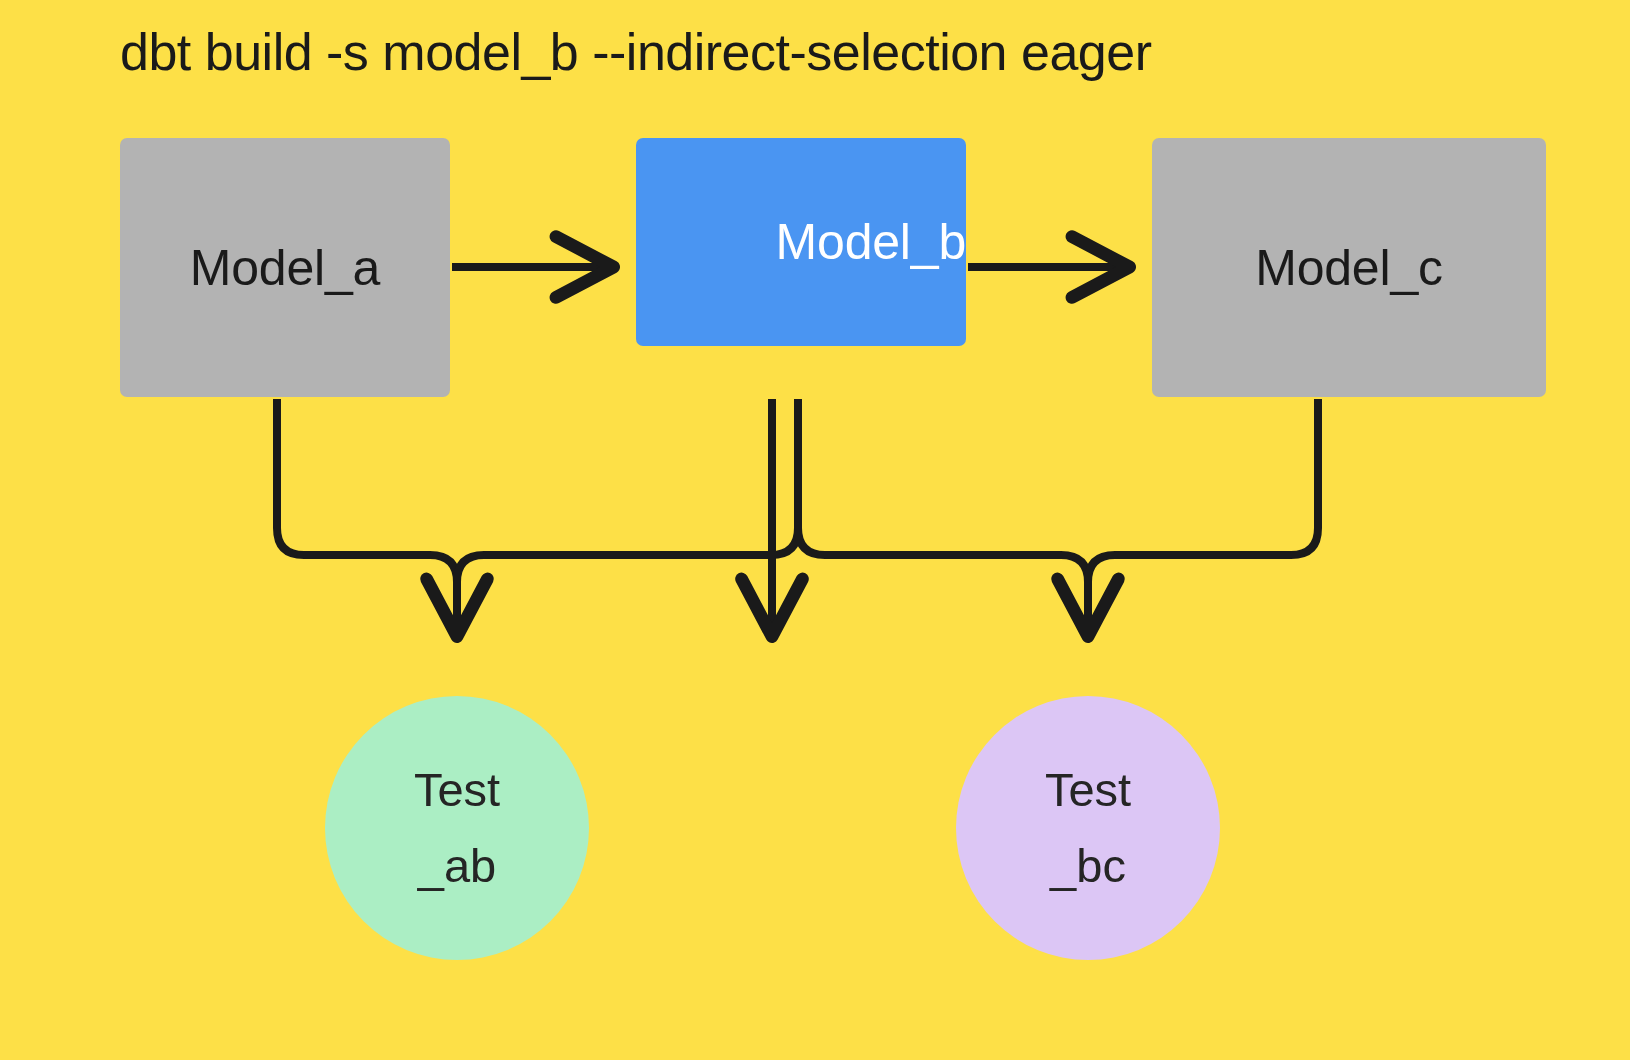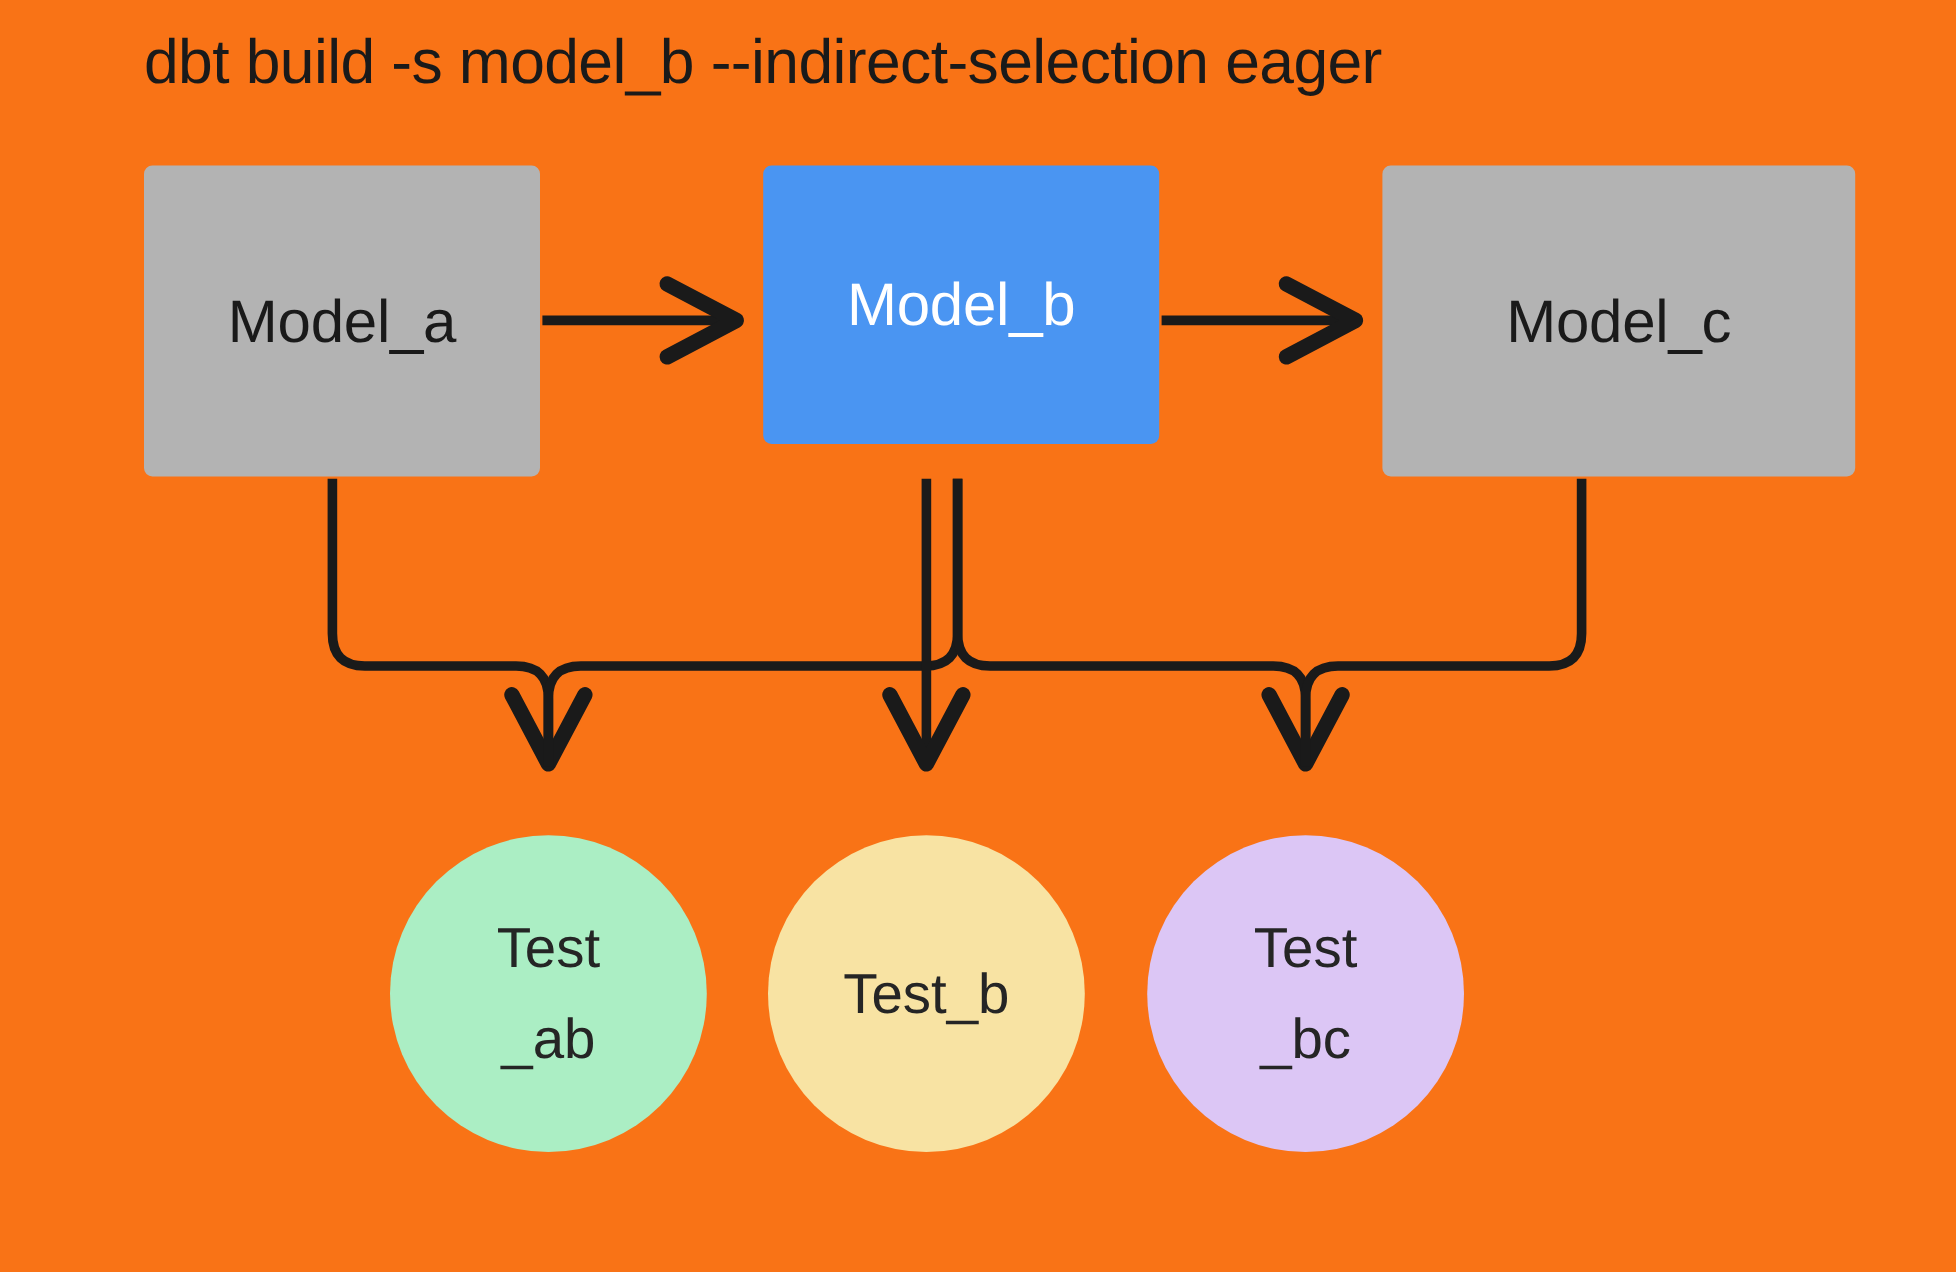--- a/index.html
+++ b/index.html
@@ -8,21 +8,21 @@
     padding: 0;
     background: #ffffff;
   }
   body {
     font-family: "Liberation Sans", sans-serif;
   }
   #canvas {
     position: relative;
     width: 1630px;
     height: 1060px;
-    background: #f97316;
+    background: #fde047;
     overflow: hidden;
   }
   #edges {
     position: absolute;
     left: 0;
     top: 0;
     width: 1630px;
     height: 1060px;
     pointer-events: none;
   }
@@ -102,35 +102,32 @@
       <path d="M 798 399 L 798 528 Q 798 555 825 555 L 1061 555 Q 1088 555 1088 582 L 1088 639" marker-end="url(#arrowD)"></path>
 
       <path d="M 1318 399 L 1318 528 Q 1318 555 1291 555 L 1115 555 Q 1088 555 1088 582 L 1088 639"></path>
     </g>
   </svg>
 
   <div class="model-box gray" style="left:120px; top:138px; width:330px; height:259px;">
     <span>Model_a</span>
   </div>
 
-  <div class="model-box blue" style="left:636px; top:138px; width:330px; height:232px;">
+  <div class="model-box blue" style="left:636px; top:138px; width:330px; height:208px;justify-content:flex-end;">
     <span>Model_b</span>
   </div>
 
   <div class="model-box gray" style="left:1152px; top:138px; width:394px; height:259px;">
     <span>Model_c</span>
   </div>
 
   <div class="test-circle" style="left:325px; top:696px; width:264px; height:264px; background:#abeec4;">
     <span class="ln">Test</span>
     <span class="ln">_ab</span>
   </div>
 
-  <div class="test-circle" style="left:640px; top:696px; width:264px; height:264px; background:#f8e3a3;">
-    <span class="ln">Test_b</span>
-  </div>
 
   <div class="test-circle" style="left:956px; top:696px; width:264px; height:264px; background:#dcc6f5;">
     <span class="ln">Test</span>
     <span class="ln">_bc</span>
   </div>
 
 </div>
 
 </body></html>

